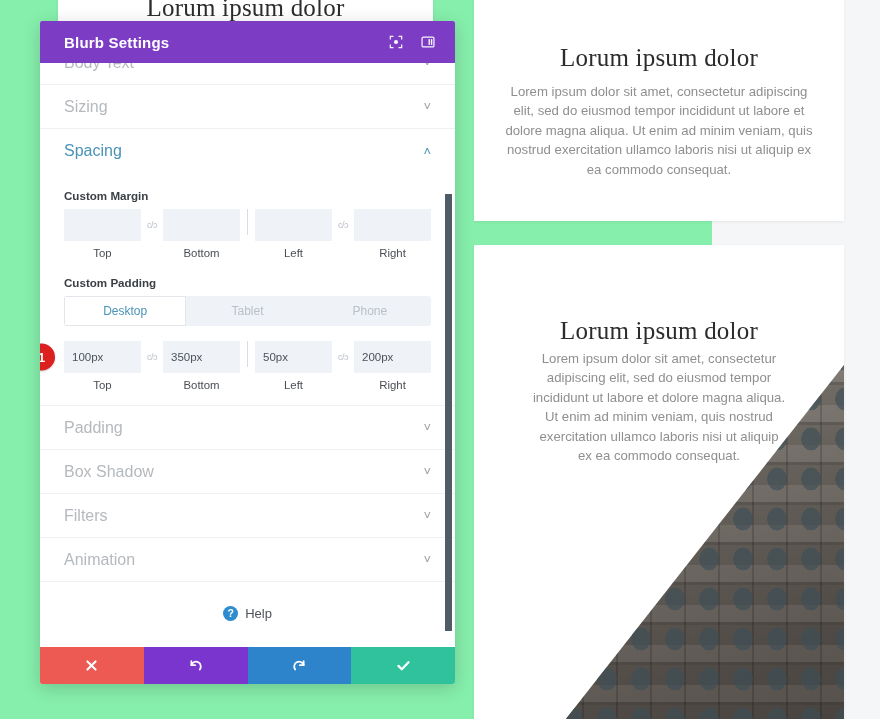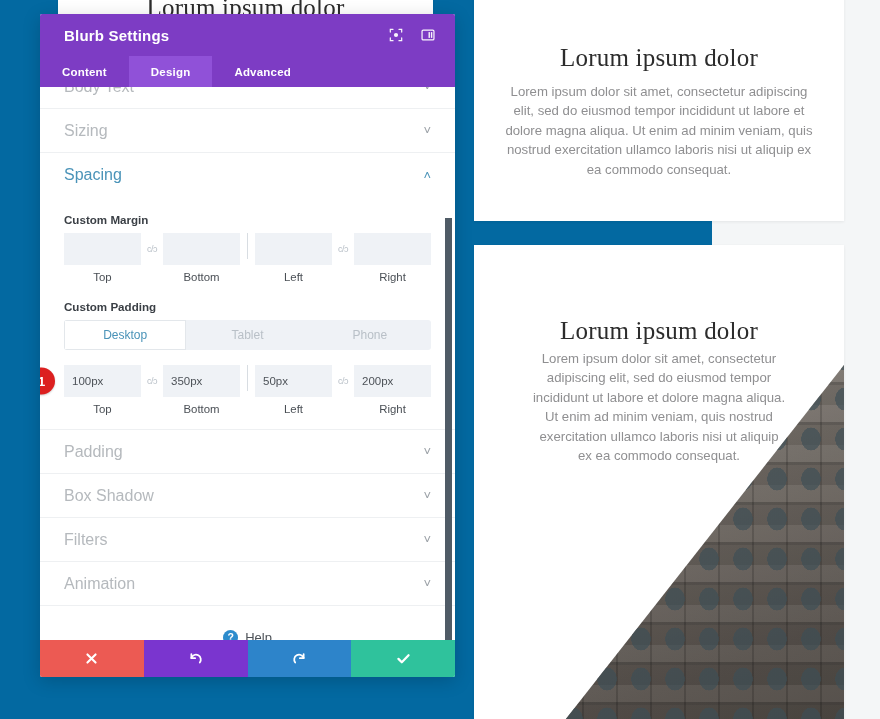--- a/index.html
+++ b/index.html
@@ -2,21 +2,21 @@
 <html><head>
 <meta charset="utf-8">
 <style>
   * { box-sizing: border-box; margin: 0; padding: 0; }
   html, body {
     width: 880px; height: 719px;
     overflow: hidden;
     background: #f4f6f7;
     font-family: "Liberation Sans", sans-serif;
   }
-  #stage { position: relative; width: 712px; height: 719px; background: #0369a1; }
+  #stage { position: relative; width: 712px; height: 719px; background: #86efac; }
 
   
   .page-card {
     position: absolute;
     background: #ffffff;
     box-shadow: 0 1px 3px rgba(0,0,0,.07);
     overflow: hidden;
   }
   #left-card   { left: 58px;  top: -130px; width: 375px; height: 155px; }
   #right-card-1{ left: 474px; top: -152px; width: 370px; height: 373px; }
@@ -55,21 +55,21 @@
     background-image:
       radial-gradient(ellipse at 50% 50%, rgba(60,78,86,.85) 0 40%, rgba(0,0,0,0) 41%);
     background-size: 34px 40px;
     background-position: 8px 14px;
     opacity: .75;
   }
 
   
   #modal {
     position: absolute;
-    left: 40px; top: 14px;
+    left: 40px; top: 21px;
     width: 415px; height: 663px;
     background: #ffffff;
     box-shadow: 0 4px 18px rgba(0,0,0,.18);
     display: flex; flex-direction: column;
     border-radius: 2px;
     overflow: hidden;
   }
   #modal-header {
     background: #7d3cc4;
     height: 42px;
@@ -255,25 +255,20 @@
       </div>
       <div class="hdr-icon">
         <svg width="14" height="14" viewBox="0 0 16 16" aria-hidden="true">
           <rect x="1.2" y="2.4" width="13.6" height="11.2" rx="1.4" stroke="#fff" stroke-width="1.4" fill="none"></rect>
           <rect x="8.6" y="4.7" width="1.6" height="6.6" fill="#fff"></rect>
           <rect x="11.3" y="4.7" width="1.6" height="6.6" fill="#fff"></rect>
         </svg>
       </div>
     </div>
 
-    <div id="modal-tabs">
-      <div class="tab">Content</div>
-      <div class="tab active">Design</div>
-      <div class="tab">Advanced</div>
-    </div>
 
     <div id="modal-scroll">
       <div id="scroll-inner">
 
         <div class="acc-row">
           <span class="acc-label">Body Text</span>
           <span class="chev">˅</span>
         </div>
 
         <div class="acc-row">

